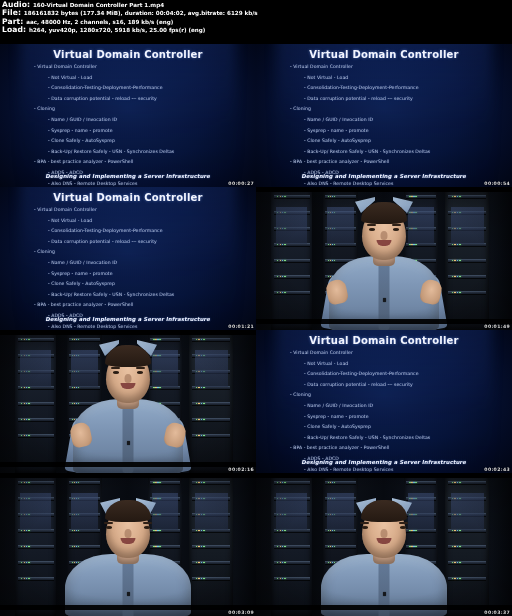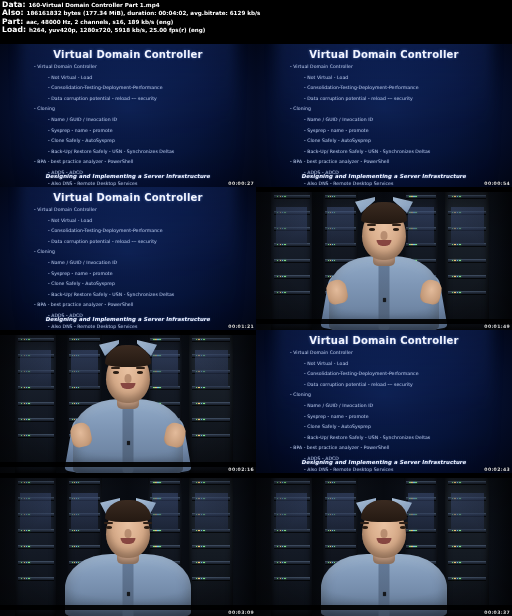--- a/index.html
+++ b/index.html
@@ -195,25 +195,25 @@
     text-shadow:0 1px 2px rgba(0,0,0,.85);
   }
 </style>
 </head>
 <body>
 
 <div id="page">
 
   <div id="info">
     <div class="info-line">
-      <span>Data:</span>
+      <span>Audio:</span>
       <span class="sm">160-Virtual Domain Controller Part 1.mp4</span>
     </div>
     <div class="info-line">
-      <span>Also:</span>
+      <span>File:</span>
       <span class="sm">186161832 bytes (177.34 MiB), duration: 00:04:02, avg.bitrate: 6129 kb/s</span>
     </div>
     <div class="info-line">
       <span>Part:</span>
       <span class="sm">aac, 48000 Hz, 2 channels, s16, 189 kb/s (eng)</span>
     </div>
     <div class="info-line">
       <span>Load:</span>
       <span class="sm">h264, yuv420p, 1280x720, 5918 kb/s, 25.00 fps(r) (eng)</span>
     </div>

